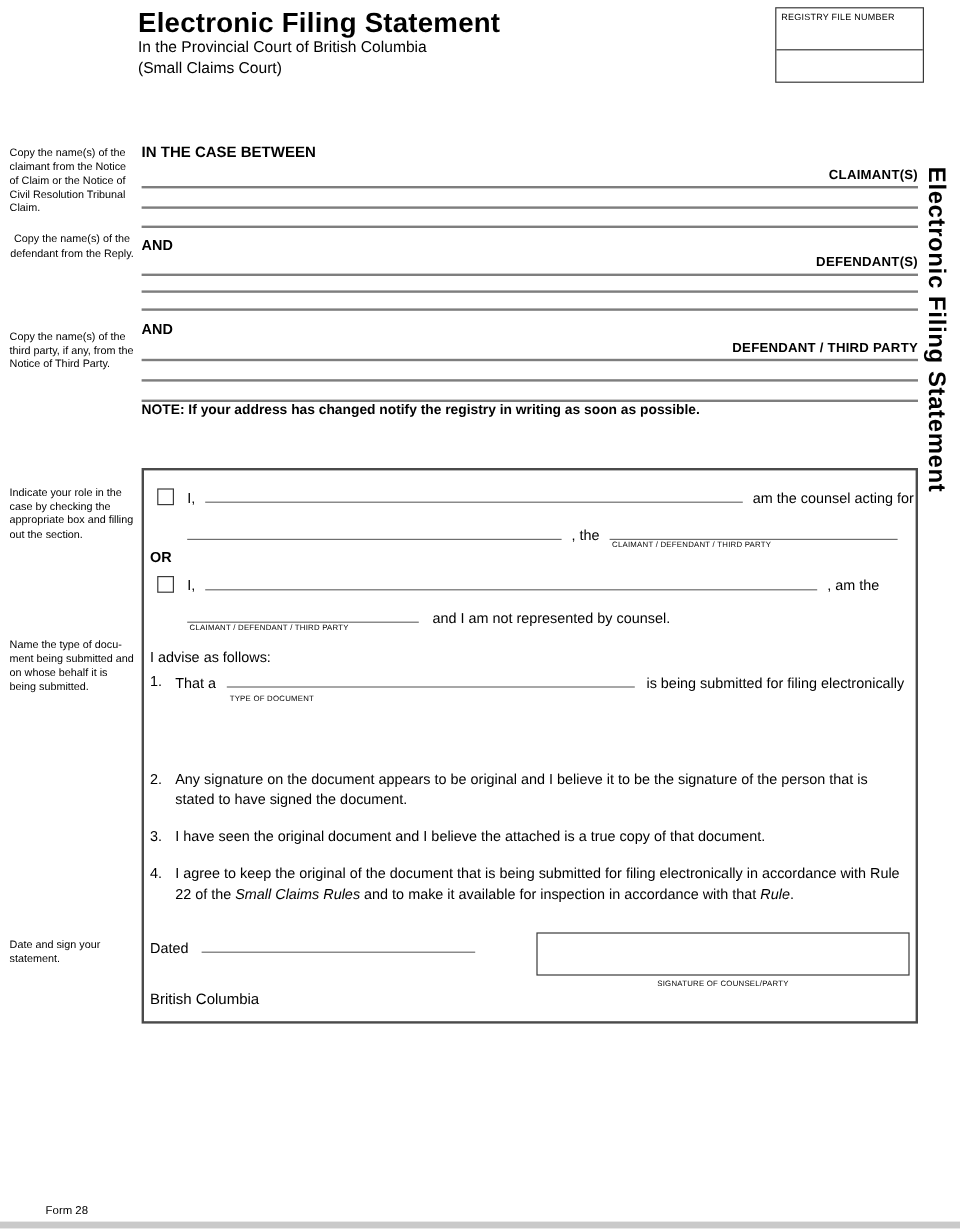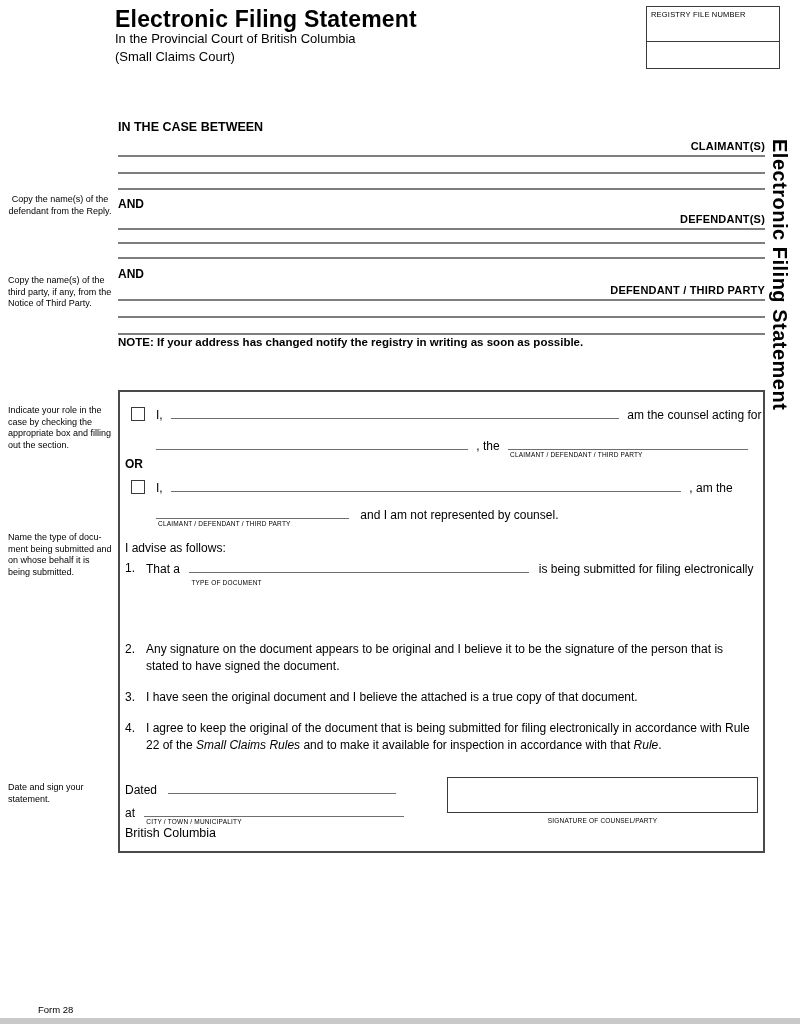--- a/index.html
+++ b/index.html
@@ -6,21 +6,21 @@
   html,body { background:#ffffff; }
   .page {
     position:relative; width:800px; height:1024px; background:#ffffff;
     font-family:"Liberation Sans", sans-serif; color:#000; overflow:hidden;
   }
   .abs { position:absolute; }
 
   
   .title { font-size:23px; font-weight:bold; letter-spacing:0.2px; }
   .subtitle { font-size:13px; }
-  .registry-box { border:1.5px solid #3a3a3a; width:134px; height:63px; }
+  .registry-box { border:1.5px solid #3a3a3a; width:124px; height:63px; }
   .registry-cell { position:relative; width:100%; }
   .registry-cell.top { height:35px; border-bottom:1.5px solid #3a3a3a; }
   .registry-cell.bottom { height:26px; }
   .registry-label { position:absolute; left:4px; top:3px; font-size:7.5px; letter-spacing:0.2px; }
 
   
   .mnote { position:absolute; left:8px; width:104px; font-size:9px; line-height:11.5px; }
 
   
   .case-heading { font-size:12.5px; font-weight:bold; }
@@ -66,20 +66,21 @@
   <div class="abs subtitle" style="left:115px; top:49px;">(Small Claims Court)</div>
 
   <div class="abs registry-box" style="left:646px; top:6px;">
     <div class="registry-cell top">
       <span class="registry-label">REGISTRY FILE NUMBER</span>
     </div>
   </div>
 
   <div class="side-label">Electronic Filing Statement</div>
 
+  <div class="mnote" style="top:122px;">Copy the name(s) of the claimant from the Notice of Claim or the Notice of Civil Resolution Tribunal Claim.</div>
   <div class="mnote" style="top:194px;text-align:center;">Copy the name(s) of the defendant from the Reply.</div>
   <div class="mnote" style="top:275px;">Copy the name(s) of the third party, if any, from the Notice of Third Party.</div>
   <div class="mnote" style="top:405px;">Indicate your role in the case by checking the appropriate box and filling out the section.</div>
   <div class="mnote" style="top:532px;">Name the type of docu-ment being submitted and on whose behalf it is being submitted.</div>
   <div class="mnote" style="top:782px;">Date and sign your statement.</div>
 
   <div class="abs case-heading" style="left:118px; top:120px;">IN THE CASE BETWEEN</div>
   <div class="party-label" style="top:140px;">CLAIMANT(S)</div>
   <div class="nameline" style="top:155px;"></div>
   <div class="nameline" style="top:172px;"></div>
@@ -159,26 +160,20 @@
 
   <div class="advise-item" style="top:720px;">
     <span class="item-num">4.</span>
     <span class="item-text"><span>I agree to keep the original of the document that is being submitted for filing electronically in accordance with Rule 22 of the </span><span class="italic">Small Claims Rules</span><span> and to make it available for inspection in accordance with that </span><span class="italic">Rule</span><span>.</span></span>
   </div>
 
   <div class="row" style="left:125px; top:781px;">
     <span>Dated</span>
     <span class="blank" style="width:228px; margin-left:8px;"></span>
   </div>
-  <div class="row" style="left:125px; top:804px;">
-    <span>at</span>
-    <span class="blank" style="width:260px; margin-left:6px;">
-      <span class="blank-cap">CITY / TOWN / MUNICIPALITY</span>
-    </span>
-  </div>
   <div class="row" style="left:125px; top:826px; font-size:12.5px;">British Columbia</div>
 
   <div class="sig-box"></div>
   <div class="sig-cap">SIGNATURE OF COUNSEL/PARTY</div>
 
   <div class="footer-form">Form 28</div>
   <div class="bottom-bar"></div>
 
 </div>
 

